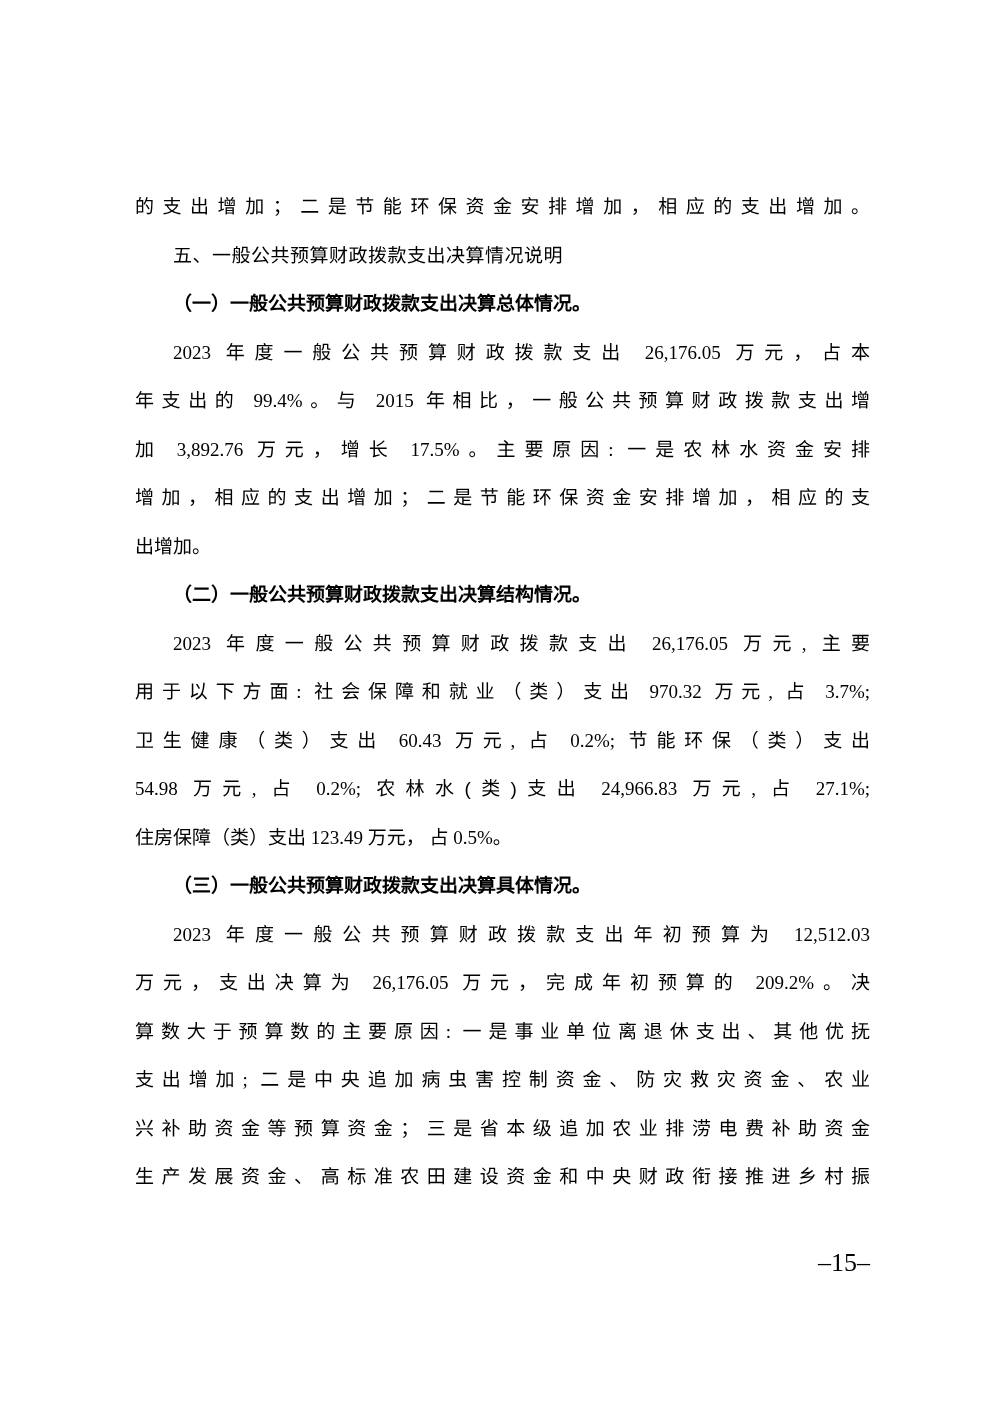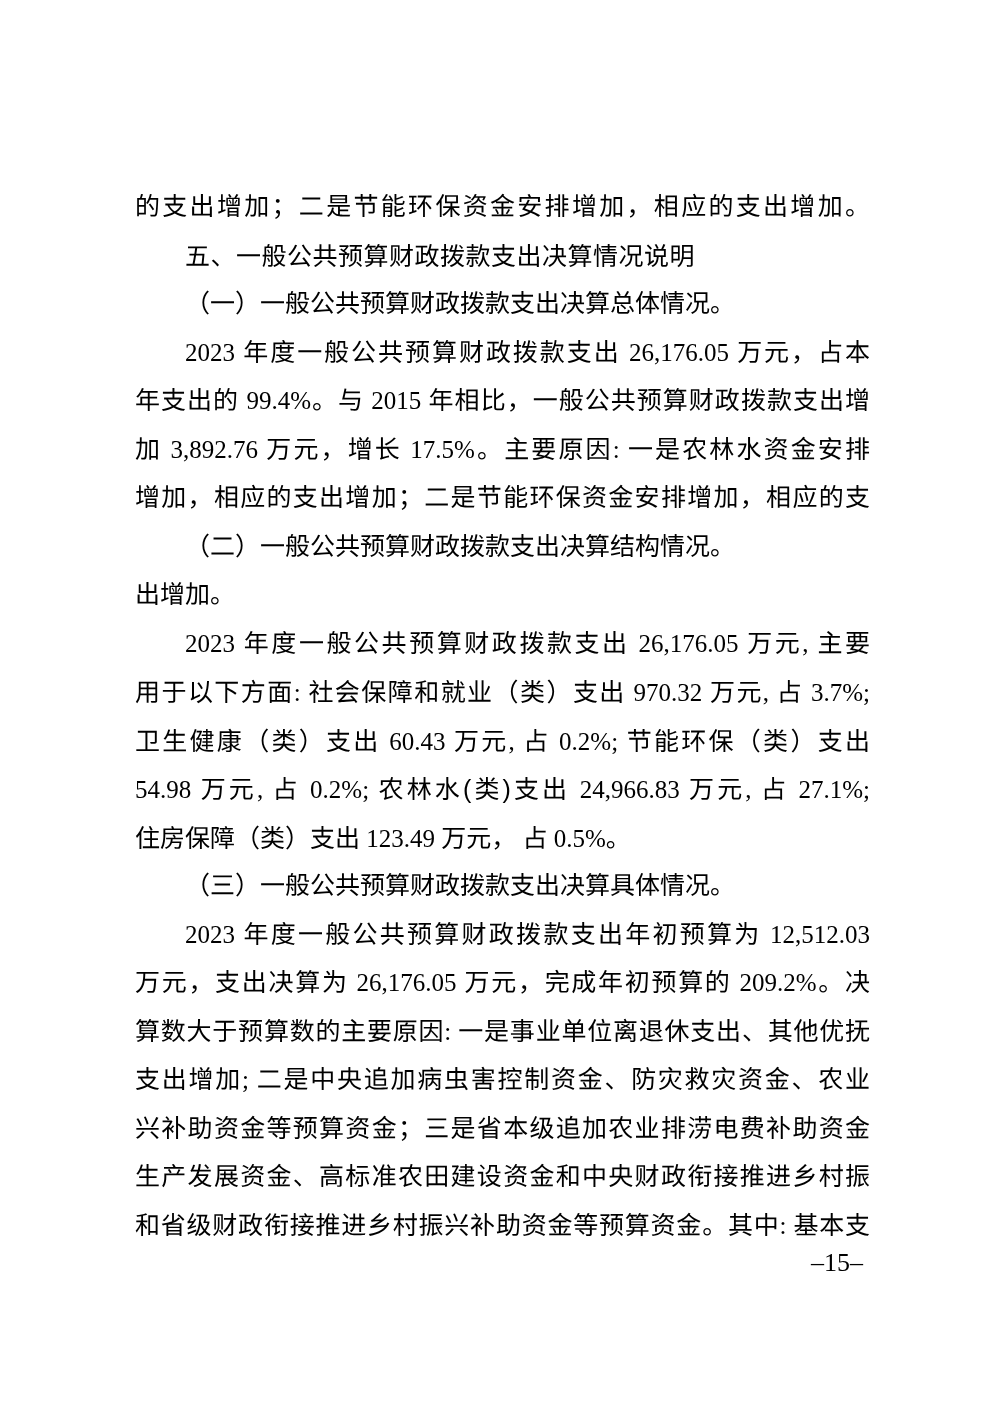--- a/index.html
+++ b/index.html
@@ -18,76 +18,75 @@
   }
   .content {
     position: absolute;
     left: 135px;
     top: 183px;
     width: 735px;
   }
   .line {
     height: 48.5px;
     line-height: 48.5px;
-    font-size: 25px;
+    font-size: 19px;
     text-align: left;
     white-space: normal;
   }
   .line.just {
     text-align: justify;
     text-align-last: justify;
     text-justify: inter-character;
   }
   .line.indent {
     text-indent: 2em;
   }
   .line.h1 {
     font-family: "Liberation Sans", sans-serif;
     font-weight: 700;
     letter-spacing: 0.5px;
   }
   .line.h2 {
-    font-weight: 400;
+    font-weight: 700;
   }
   .seg.bold {
     font-family: "Liberation Sans", sans-serif;
     font-weight: 400;
   }
   .pagenum {
     position: absolute;
     top: 1250px;
-    right: 137px;
+    right: 130px;
     font-size: 26px;
     line-height: 26px;
     font-family: "Liberation Serif", serif;
     color: #000000;
   }
 </style>
 </head>
 <body>
 
 <div class="page">
   <div class="content" id="doc-lines">
       <div class="line body just"><span class="seg">的支出增加；二是节能环保资金安排增加，相应的支出增加。</span></div>
       <div class="line h1 indent"><span class="seg bold">五、一般公共预算财政拨款支出决算情况说明</span></div>
       <div class="line h2 indent"><span class="seg">（一）一般公共预算财政拨款支出决算总体情况。</span></div>
       <div class="line body indent just"><span class="seg">2023 年度一般公共预算财政拨款支出 26,176.05 万元，占本</span></div>
       <div class="line body just"><span class="seg">年支出的 99.4%。与 2015 年相比，一般公共预算财政拨款支出增</span></div>
       <div class="line body just"><span class="seg">加 3,892.76 万元，增长 17.5%。主要原因: 一是农林水资金安排</span></div>
       <div class="line body just"><span class="seg">增加，相应的支出增加；二是节能环保资金安排增加，相应的支</span></div>
+      <div class="line body"><span class="seg">出增加。</span></div>
       <div class="line h2 indent"><span class="seg">（二）一般公共预算财政拨款支出决算结构情况。</span></div>
-      <div class="line body"><span class="seg">出增加。</span></div>
       <div class="line body indent just"><span class="seg">2023 年度一般公共预算财政拨款支出 26,176.05 万元, 主要</span></div>
       <div class="line body just"><span class="seg">用于以下方面: </span><span class="seg bold">社会保障和就业（类）</span><span class="seg">支出 970.32 万元, 占 3.7%;</span></div>
       <div class="line body just"><span class="seg bold">卫生健康（类）</span><span class="seg">支出 60.43 万元, 占 0.2%; </span><span class="seg bold">节能环保（类）</span><span class="seg">支出</span></div>
       <div class="line body just"><span class="seg">54.98 万元, 占 0.2%; </span><span class="seg bold">农林水(类)</span><span class="seg">支出 24,966.83 万元, 占 27.1%;</span></div>
       <div class="line body"><span class="seg bold">住房保障（类）</span><span class="seg">支出 123.49 万元， 占 0.5%。</span></div>
       <div class="line h2 indent"><span class="seg">（三）一般公共预算财政拨款支出决算具体情况。</span></div>
       <div class="line body indent just"><span class="seg">2023 年度一般公共预算财政拨款支出年初预算为 12,512.03</span></div>
       <div class="line body just"><span class="seg">万元，支出决算为 26,176.05 万元，完成年初预算的 209.2%。决</span></div>
       <div class="line body just"><span class="seg">算数大于预算数的主要原因: 一是事业单位离退休支出、其他优抚</span></div>
       <div class="line body just"><span class="seg">支出增加; 二是中央追加病虫害控制资金、防灾救灾资金、农业</span></div>
       <div class="line body just"><span class="seg">兴补助资金等预算资金；三是省本级追加农业排涝电费补助资金</span></div>
       <div class="line body just"><span class="seg">生产发展资金、高标准农田建设资金和中央财政衔接推进乡村振</span></div>
-      <div class="line body just"><span class="seg">和省级财政衔接推进乡村振兴补助资金等预算资金。其中: 基本支</span></div>
     </div>
   <div class="pagenum">–15–</div>
 </div>
 
 </body></html>

